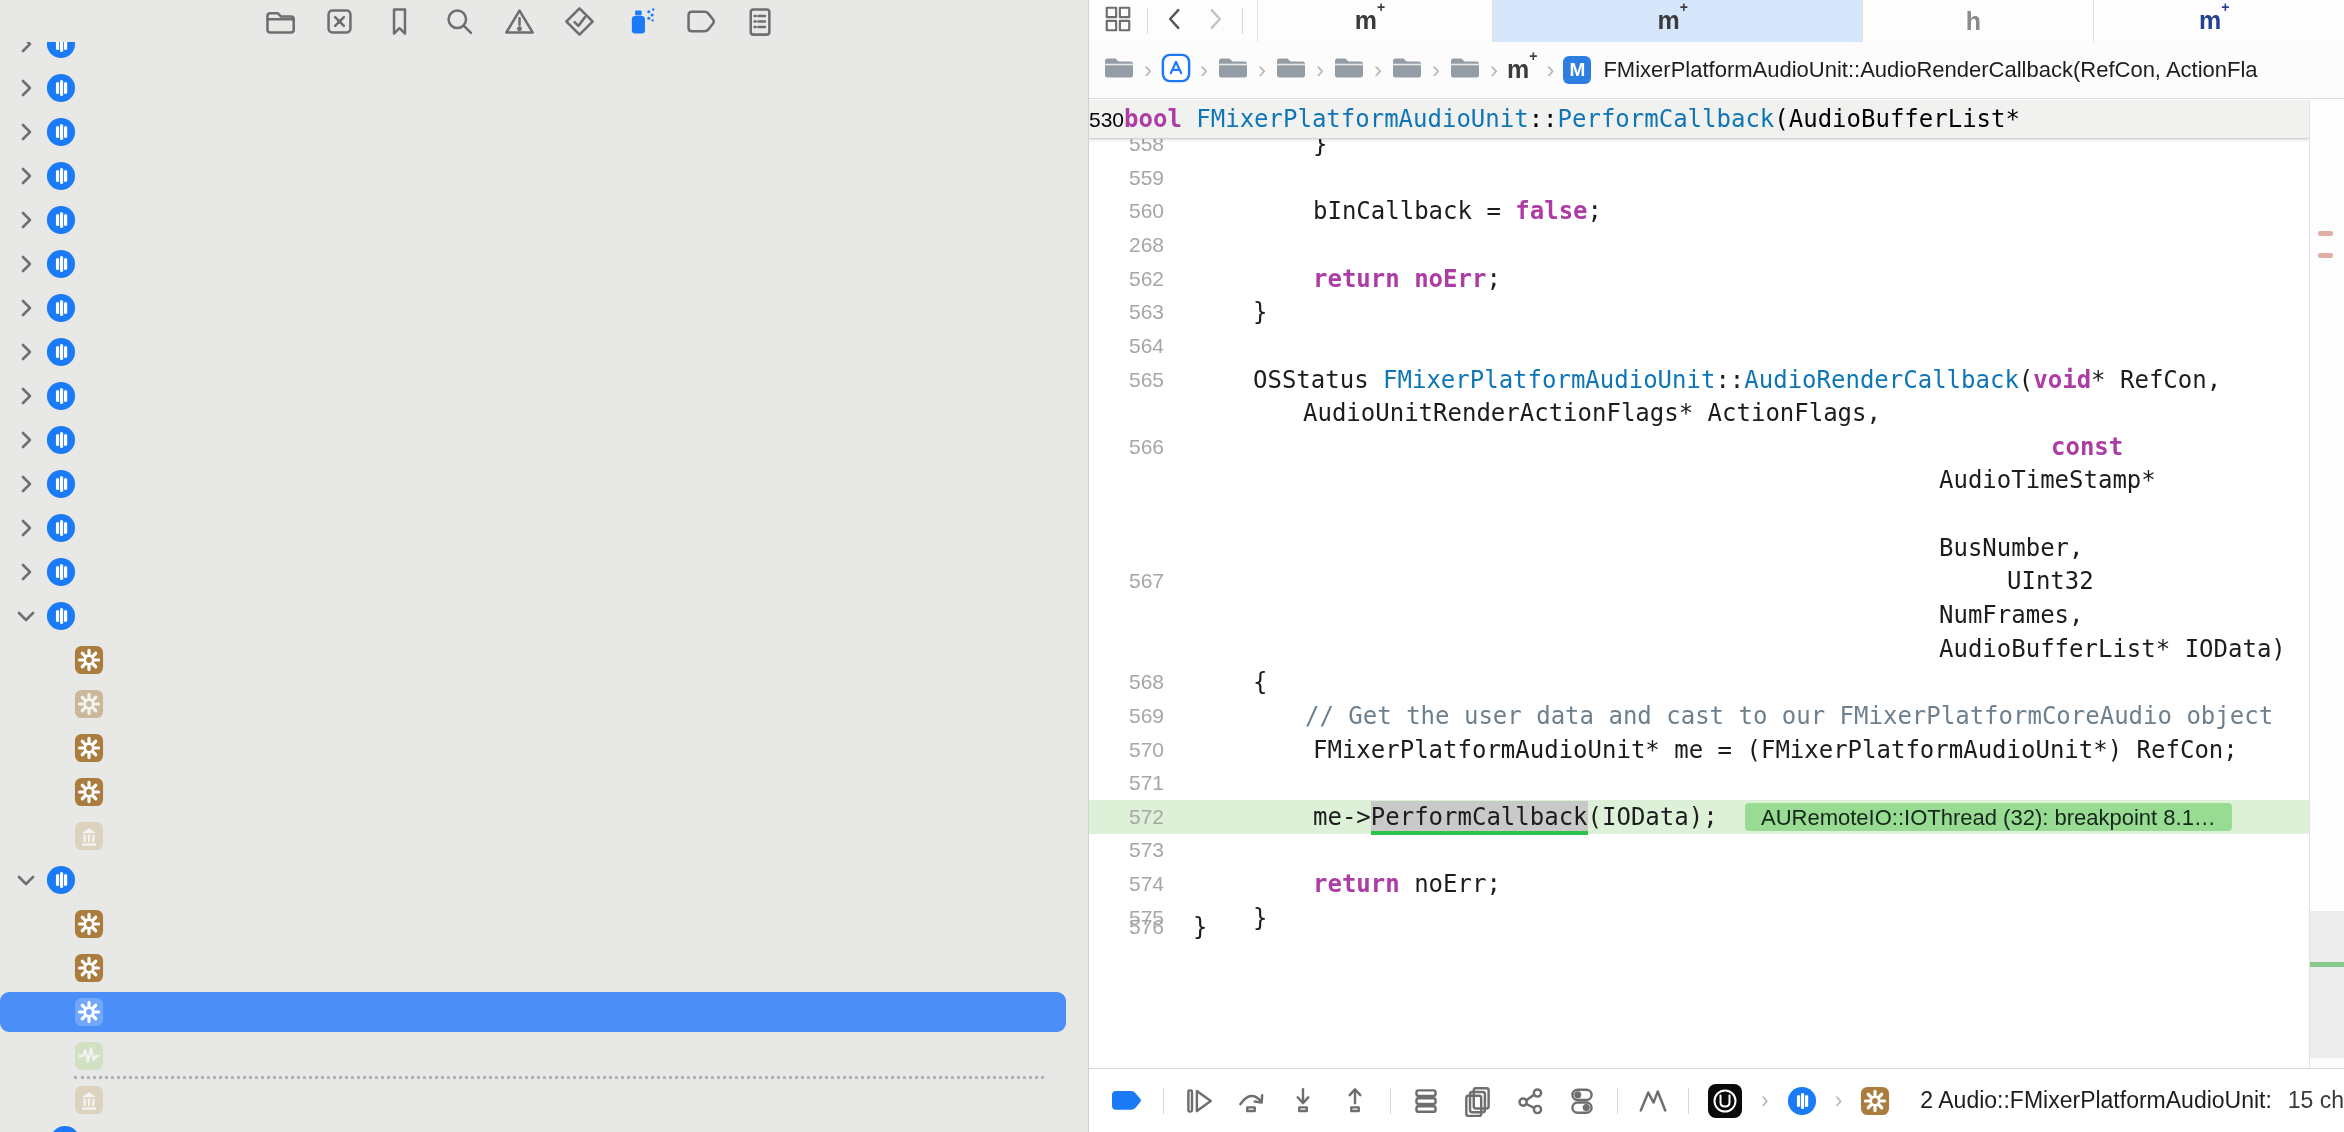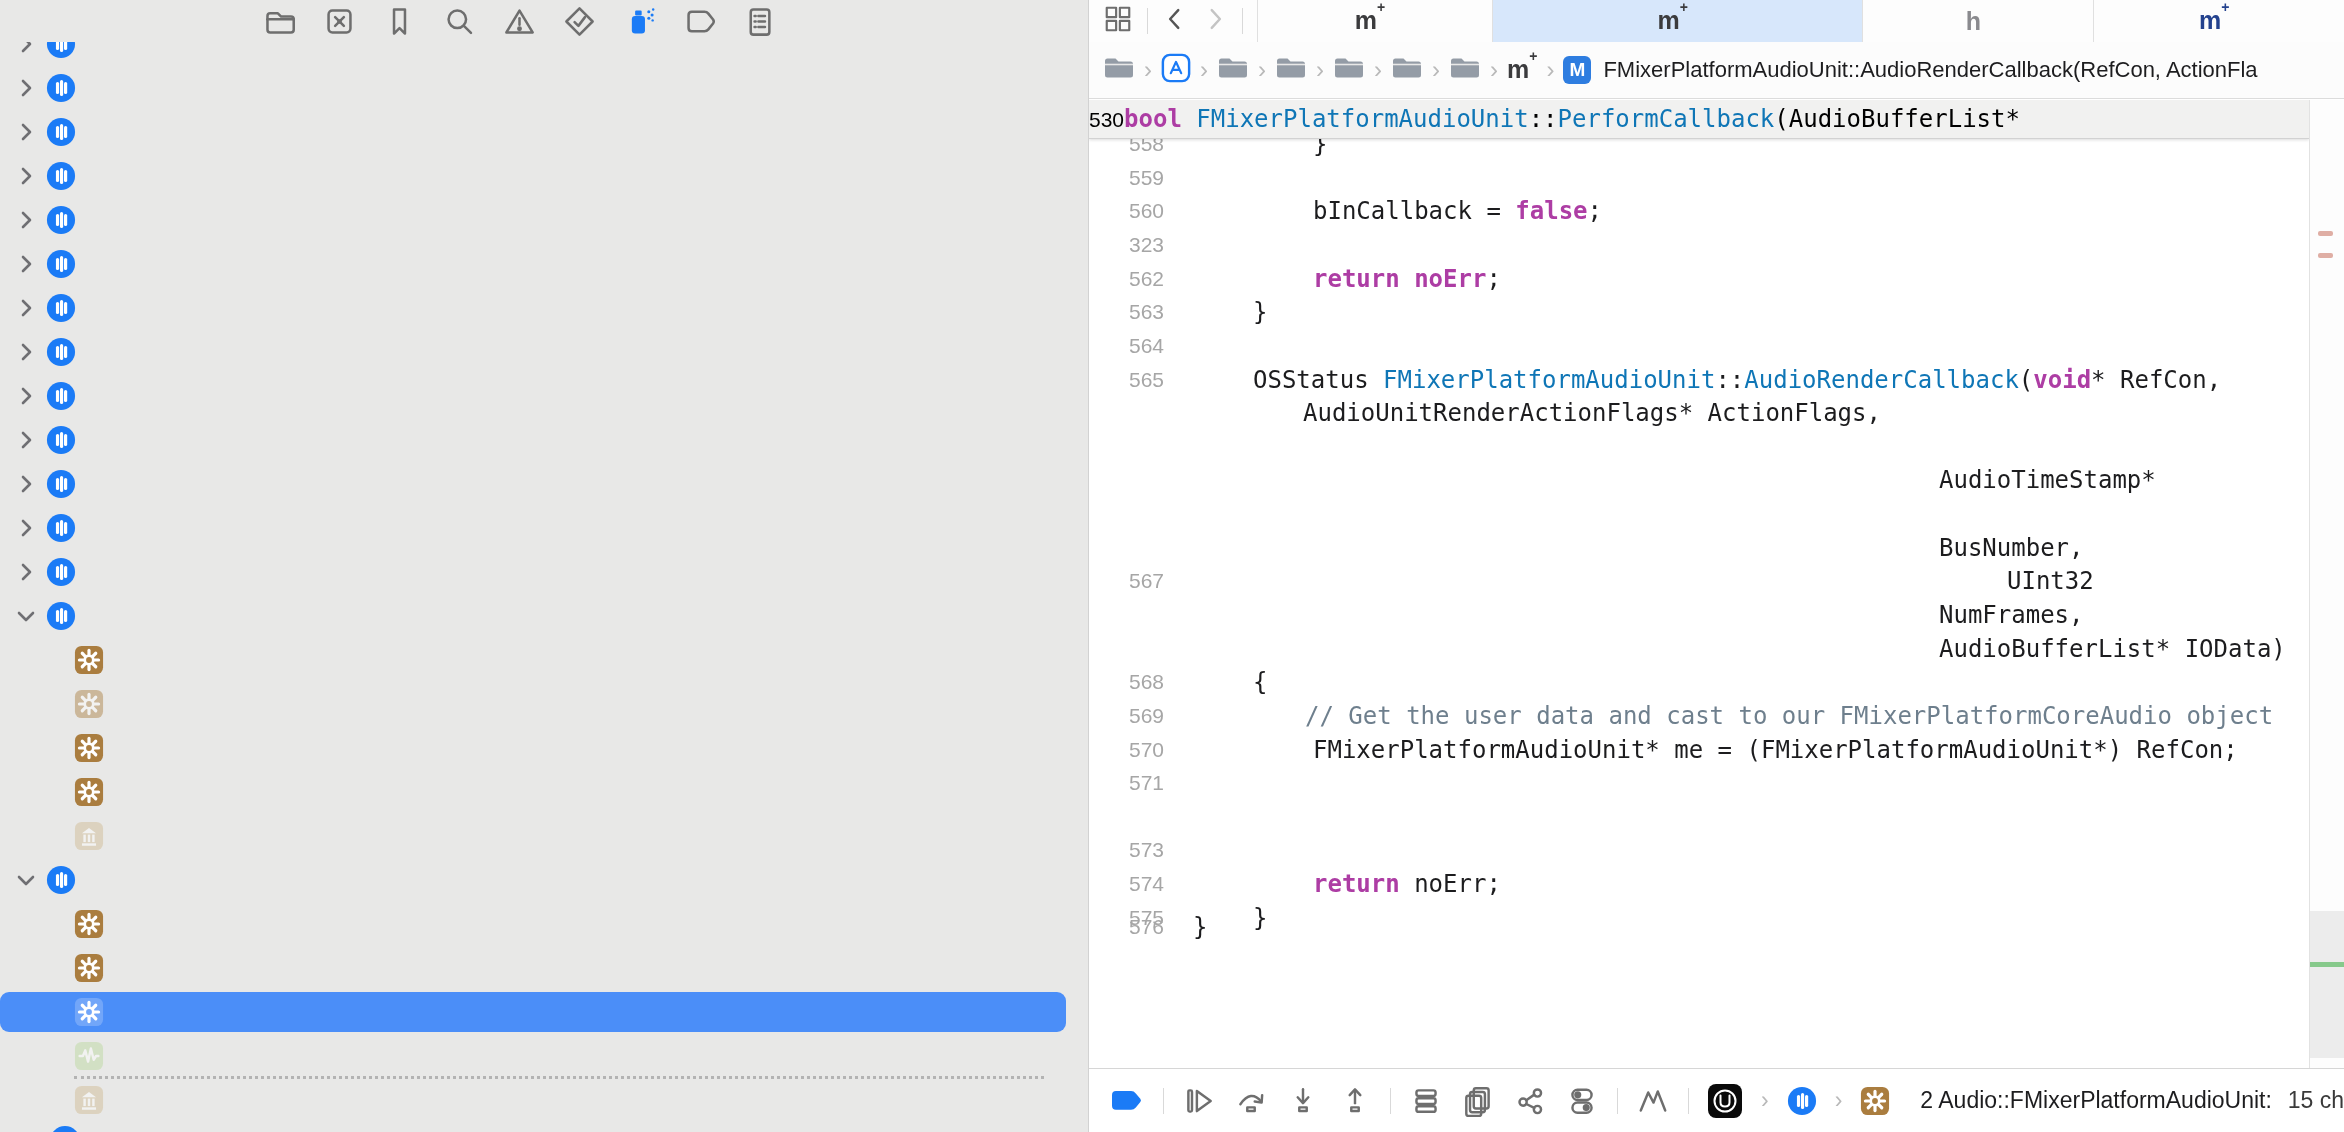--- a/index.html
+++ b/index.html
@@ -560,35 +560,37 @@
       <span class="jb-chev">›</span>
       <span class="mmicon" style="color:#3b3b3d">m<sup>+</sup></span>
       <span class="jb-chev">›</span>
       <span class="m-badge">M</span>
       <span class="jb-text">FMixerPlatformAudioUnit::AudioRenderCallback(RefCon, ActionFla</span>
     </div>
   <div class="editor" id="editor">
       <div class="cl" style="top:27.0px"><span class="num">558</span><span class="code" style="left:224px"><span class="">}</span></span></div>
       <div class="cl" style="top:60.6px"><span class="num">559</span><span class="code" style="left:224px"></span></div>
       <div class="cl" style="top:94.3px"><span class="num">560</span><span class="code" style="left:224px"><span class="">bInCallback = </span><span class="sg-k">false</span><span class="">;</span></span></div>
-      <div class="cl" style="top:127.9px"><span class="num">323</span><span class="code" style="left:224px"></span></div>
+      <div class="cl" style="top:127.9px"><span class="num">268</span><span class="code" style="left:224px"></span></div>
       <div class="cl" style="top:161.6px"><span class="num">562</span><span class="code" style="left:224px"><span class="sg-k">return</span><span class=""> </span><span class="sg-k">noErr</span><span class="">;</span></span></div>
       <div class="cl" style="top:195.2px"><span class="num">563</span><span class="code" style="left:164px"><span class="">}</span></span></div>
       <div class="cl" style="top:228.8px"><span class="num">564</span><span class="code" style="left:164px"></span></div>
       <div class="cl" style="top:262.5px"><span class="num">565</span><span class="code" style="left:164px"><span class="">OSStatus </span><span class="sg-t">FMixerPlatformAudioUnit</span><span class="">::</span><span class="sg-t">AudioRenderCallback</span><span class="">(</span><span class="sg-k">void</span><span class="">* RefCon,</span></span></div>
       <div class="cl" style="top:296.1px"><span class="num"></span><span class="code" style="left:214px"><span class="">AudioUnitRenderActionFlags* ActionFlags,</span></span></div>
+      <div class="cl" style="top:329.8px"><span class="num">566</span><span class="code" style="left:962px"><span class="sg-k">const</span></span></div>
       <div class="cl" style="top:363.4px"><span class="num"></span><span class="code" style="left:850px"><span class="">AudioTimeStamp*</span></span></div>
       <div class="cl" style="top:430.7px"><span class="num"></span><span class="code" style="left:850px"><span class="">BusNumber,</span></span></div>
       <div class="cl" style="top:464.3px"><span class="num">567</span><span class="code" style="left:918px"><span class="">UInt32</span></span></div>
       <div class="cl" style="top:531.6px"><span class="num"></span><span class="code" style="left:850px"><span class="">AudioBufferList* IOData)</span></span></div>
       <div class="cl" style="top:498.0px"><span class="num"></span><span class="code" style="left:850px"><span class="">NumFrames,</span></span></div>
       <div class="cl" style="top:565.2px"><span class="num">568</span><span class="code" style="left:164px"><span class="">{</span></span></div>
       <div class="cl" style="top:598.9px"><span class="num">569</span><span class="code" style="left:216px"><span class="sg-c">// Get the user data and cast to our FMixerPlatformCoreAudio object</span></span></div>
       <div class="cl" style="top:632.5px"><span class="num">570</span><span class="code" style="left:224px"><span class="">FMixerPlatformAudioUnit* me = (FMixerPlatformAudioUnit*) RefCon;</span></span></div>
       <div class="cl" style="top:666.2px"><span class="num">571</span><span class="code" style="left:224px"></span></div>
+      <div class="cl hl" style="top:699.8px"><span class="num">572</span><span class="code" style="left:224px"><span class="">me-&gt;</span><span class="sg-box">PerformCallback</span><span class="">(IOData);</span></span><span class="bp-badge">AURemoteIO::IOThread (32): breakpoint 8.1…</span></div>
       <div class="cl" style="top:733.4px"><span class="num">573</span><span class="code" style="left:224px"></span></div>
       <div class="cl" style="top:767.1px"><span class="num">574</span><span class="code" style="left:224px"><span class="sg-k">return</span><span class=""> noErr;</span></span></div>
       <div class="cl" style="top:800.7px"><span class="num">575</span><span class="code" style="left:164px"><span class="">}</span></span></div>
       <div class="cl" style="top:810px"><span class="num">576</span><span class="code" style="left:104px"><span class="">}</span></span></div>
       <div class="sticky"><span class="num" style="font-size:21px">530</span><span class="code" style="left:164px;font-family:'DejaVu Sans Mono',monospace;font-size:24px"><span class="sg-k">bool</span><span class=""> </span><span class="sg-t">FMixerPlatformAudioUnit</span><span class="">::</span><span class="sg-t">PerformCallback</span><span class="">(AudioBufferList*</span></span></div>
     </div>
   <div class="minimap" id="minimap">
       <div class="mm-dash" style="top:131px"></div>
       <div class="mm-dash" style="top:153px"></div>
       <div class="mm-thumb" style="top:811px;height:147px"></div>

